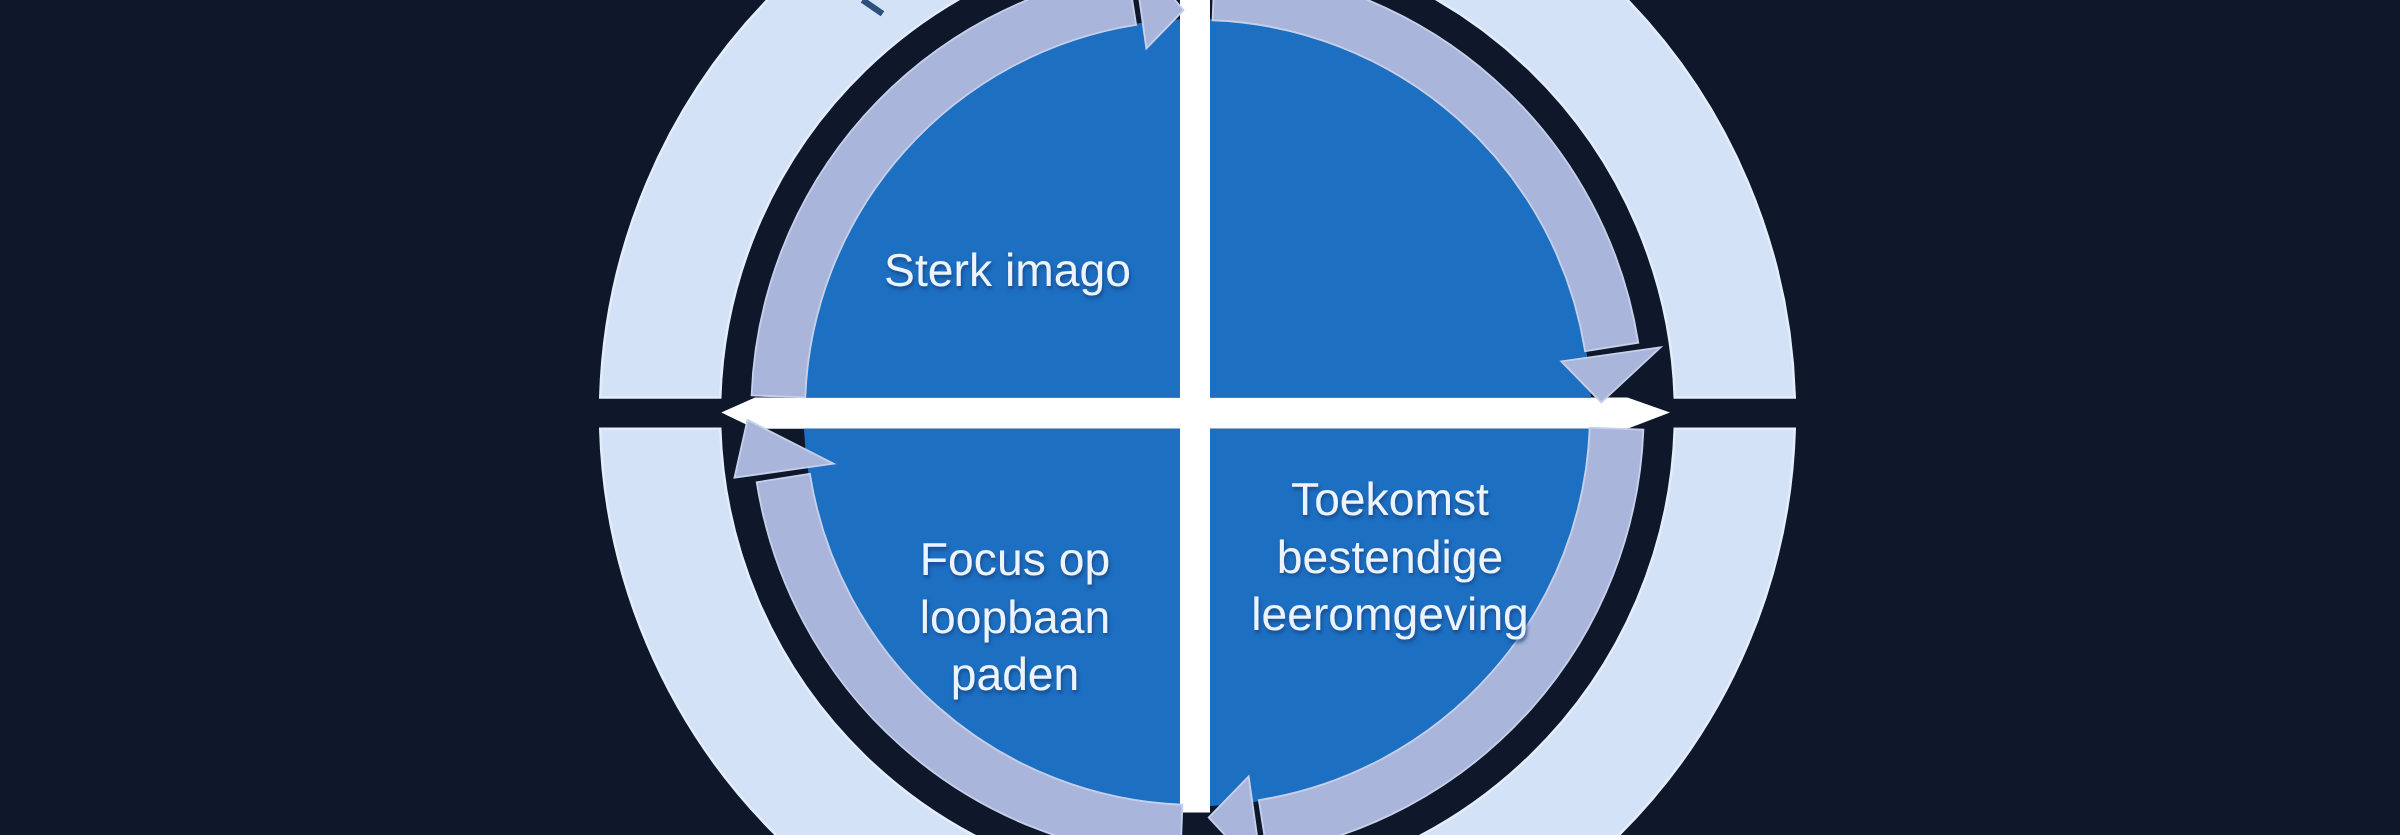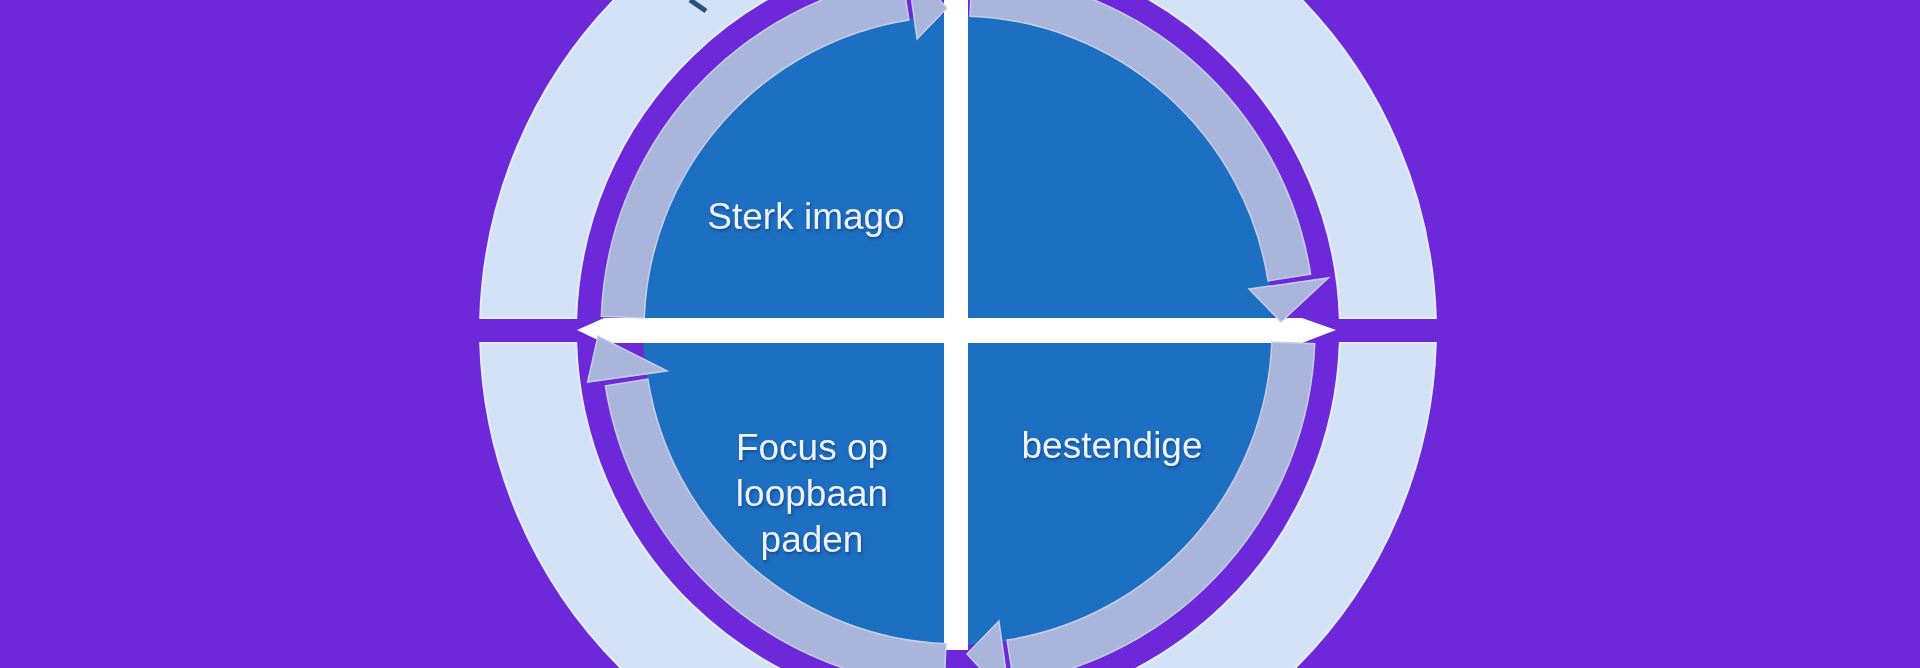--- a/index.html
+++ b/index.html
@@ -1,21 +1,21 @@
 <!DOCTYPE html>
 <html><head>
 <meta charset="utf-8">
 <style>
   html, body { margin: 0; padding: 0; background: #000; }
   #stage {
     position: relative;
     width: 1920px;
     height: 668px;
     overflow: hidden;
-    background: #6d28d9;
+    background: #0f172a;
     font-family: "Liberation Sans", "DejaVu Sans", sans-serif;
   }
   #stage svg { position: absolute; left: 0; top: 0; }
   .quad-label {
     position: absolute;
     transform: translate(-50%, -50%);
     text-align: center;
     color: #ecf3fc;
     font-size: 37px;
     line-height: 46px;
@@ -66,16 +66,18 @@
   <div class="quad-label" style="left:1111px; top:214px;">
   </div>
 
   <div class="quad-label" style="left:812px; top:446px;margin-top:48px;">
     <span>Focus op</span>
     <span>loopbaan</span>
     <span>paden</span>
   </div>
 
   <div class="quad-label" style="left:1112px; top:446px;">
+    <span>Toekomst</span>
     <span>bestendige</span>
+    <span>leeromgeving</span>
   </div>
 
 </div>
 
 </body></html>

